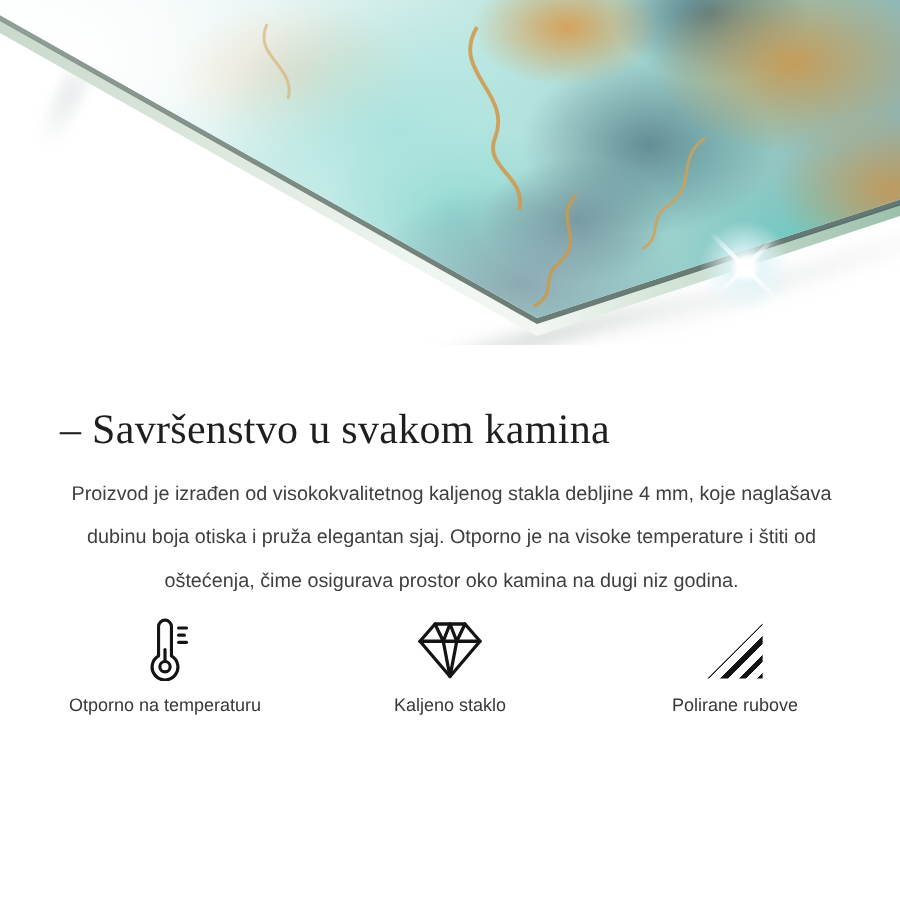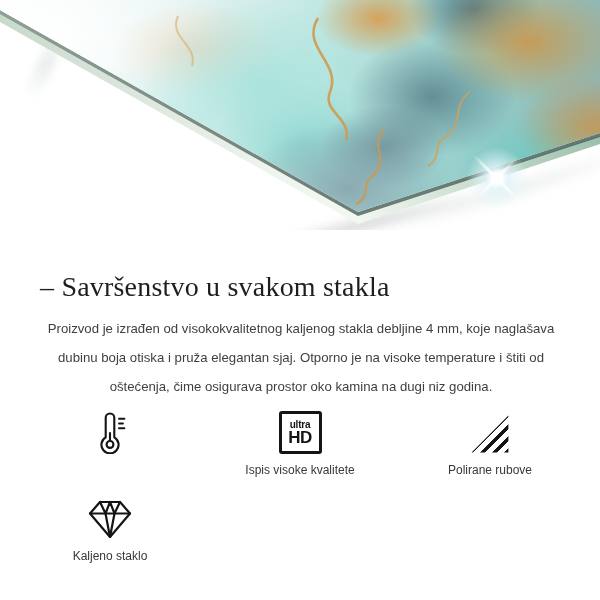--- a/index.html
+++ b/index.html
@@ -84,63 +84,55 @@
   </svg>
   <div class="sparkle">
     <div class="glow"></div>
     <div class="ray r45"></div>
     <div class="ray r135"></div>
   </div>
 </div>
 
 <h1 class="title">
   <br>
-  <span>– Savršenstvo u svakom stakla</span>
+  <span>– Savršenstvo u svakom kamina</span>
 </h1>
 <p class="desc">Proizvod je izrađen od visokokvalitetnog kaljenog stakla debljine 4 mm, koje naglašava dubinu boja otiska i pruža elegantan sjaj. Otporno je na visoke temperature i štiti od oštećenja, čime osigurava prostor oko kamina na dugi niz godina.</p>
 
 <div class="features">
 
   <div class="feature">
     <div class="icon-box">
       <svg class="ic" width="34" height="42" viewBox="0 0 34 44">
         <path d="M12.5 6 a4.5 4.5 0 0 1 9 0 V26.5 a9 9 0 1 1 -9 0 Z"></path>
         <circle cx="17" cy="34" r="3.6"></circle>
         <line x1="17" y1="30.4" x2="17" y2="22"></line>
         <line x1="26.5" y1="7" x2="32" y2="7"></line>
         <line x1="26.5" y1="12" x2="30.5" y2="12"></line>
         <line x1="26.5" y1="17" x2="32" y2="17"></line>
       </svg>
     </div>
-  </div>
-
-  <div class="feature">
-    <div class="icon-box">
-      <div class="uhd-box">
-        <span class="uhd-top">ultra</span>
-        <span class="uhd-bottom">HD</span>
-      </div>
-    </div>
-    <div class="feature-label">Ispis visoke kvalitete</div>
+    <div class="feature-label">Otporno na temperaturu</div>
   </div>
 
 
-  <div class="feature">
-    <div class="icon-box">
-      <div class="hatch-tri"></div>
-    </div>
-    <div class="feature-label">Polirane rubove</div>
-  </div>
 
   <div class="feature">
     <div class="icon-box">
       <svg class="ic" width="46" height="42" viewBox="0 0 46 42">
         <path d="M13 4 H33 L43 15.5 L23 39 L3 15.5 Z"></path>
         <path d="M3 15.5 H43"></path>
         <path d="M13 4 L18.5 15.5 L23 4 L27.5 15.5 L33 4"></path>
         <path d="M18.5 15.5 L23 39 M27.5 15.5 L23 39"></path>
       </svg>
     </div>
     <div class="feature-label">Kaljeno staklo</div>
   </div>
 
+  <div class="feature">
+    <div class="icon-box">
+      <div class="hatch-tri"></div>
+    </div>
+    <div class="feature-label">Polirane rubove</div>
+  </div>
+
 
 </div>
 
 </body></html>

